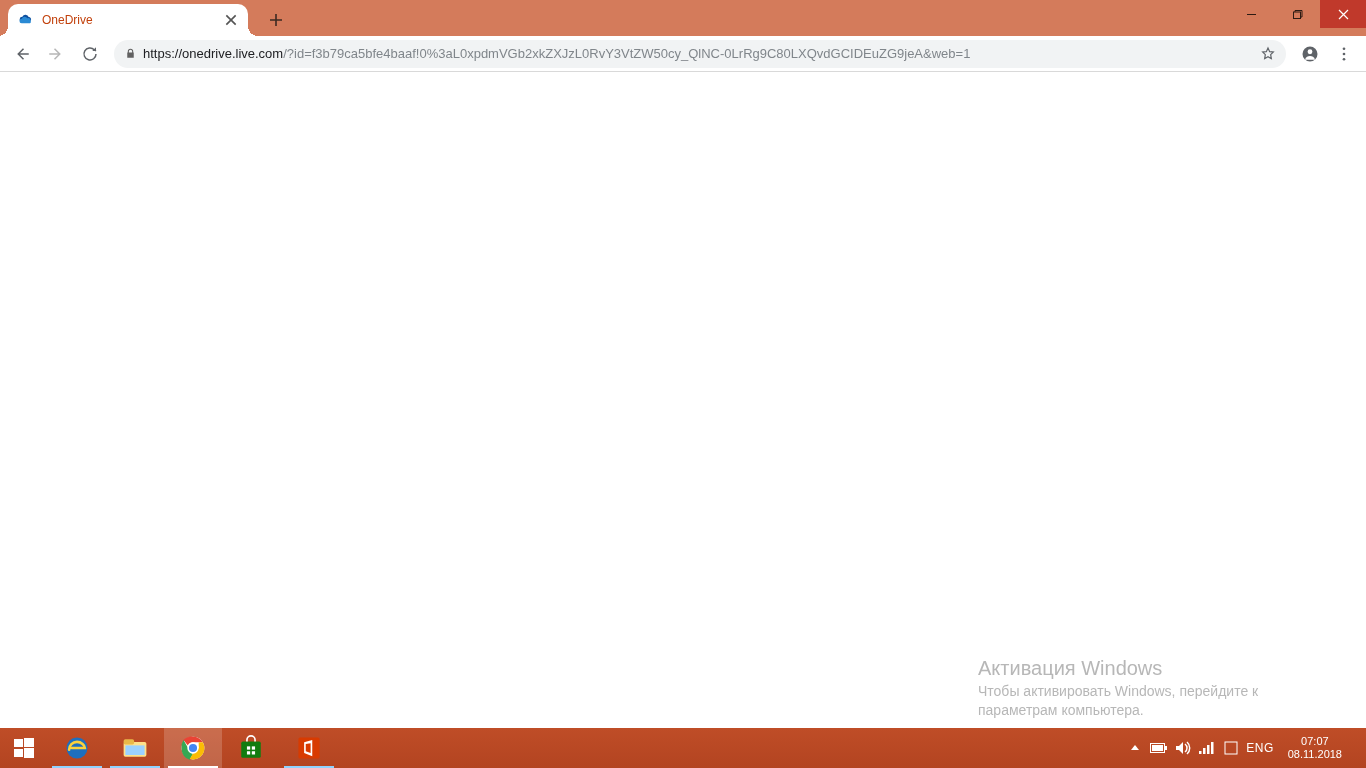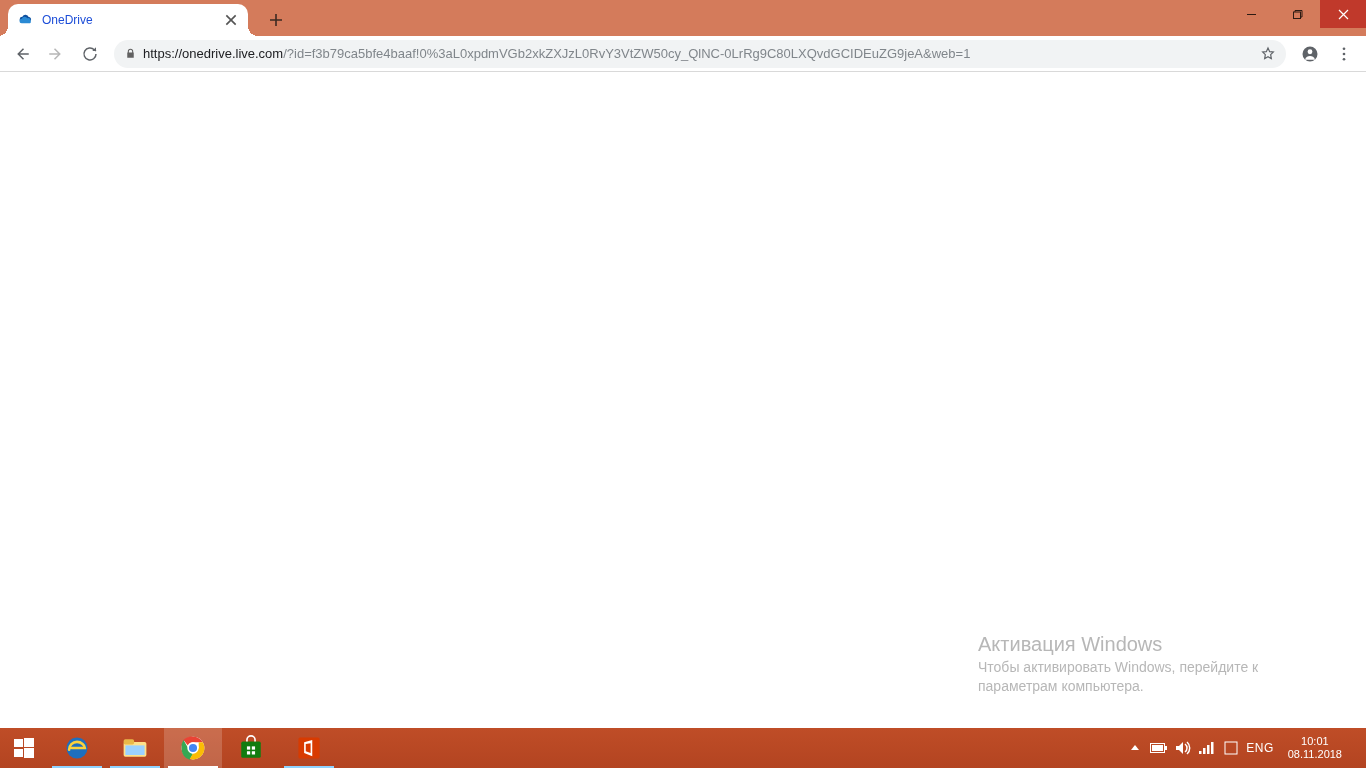--- a/index.html
+++ b/index.html
@@ -18,21 +18,21 @@
     height: 32px;
     width: 240px;
     background: #fff;
     border-top-left-radius: 10px;
     border-top-right-radius: 10px;
     display: flex;
     align-items: center;
     padding: 0 10px;
     gap: 8px;
     font-size: 12px;
-    color: #1d4ed8;
+    color: #c2410c;
     position: relative;
   }
   .tab::before, .tab::after{
     content:"";
     position:absolute; bottom:0; width:10px; height:10px;
     background:#fff;
   }
   .tab::before{ left:-10px; border-bottom-right-radius:0; mask:radial-gradient(circle at 0 0, transparent 10px, #000 10px);
      -webkit-mask:radial-gradient(circle at 0 0, transparent 10px, #000 10px);}
   .tab::after{ right:-10px; -webkit-mask:radial-gradient(circle at 10px 0, transparent 10px, #000 10px);
@@ -89,21 +89,21 @@
   .omnibox .star svg{ width:16px; height:16px; }
 
   
   .page {
     position:relative;
     height: calc(768px - 36px - 36px - 40px);
     background:#fff;
   }
   .watermark {
     position:absolute;
-    right:48px; bottom:32px;
+    right:48px; bottom:8px;
     color:#b7b7b7;
     max-width:340px;
   }
   .watermark .w-title { font-size:20px; font-weight:400; margin-bottom:2px; }
   .watermark .w-sub   { font-size:14px; line-height:1.35; }
 
   
   .taskbar {
     height:40px;
     background: linear-gradient(#bf4d27,#b34421);
@@ -318,18 +318,18 @@
           </g>
         </svg>
     </span>
     <span class="tray-icon">
       <svg width="14" height="14" viewBox="0 0 14 14">
           <rect x="1" y="1" width="12" height="12" fill="none" stroke="#fff"></rect>
         </svg>
     </span>
     <span class="lang">ENG</span>
     <div class="clock">
-      <div>10:01</div>
+      <div>07:07</div>
       <div>08.11.2018</div>
     </div>
     <div class="show-desktop"></div>
   </div>
 </div>
 
 </body></html>

